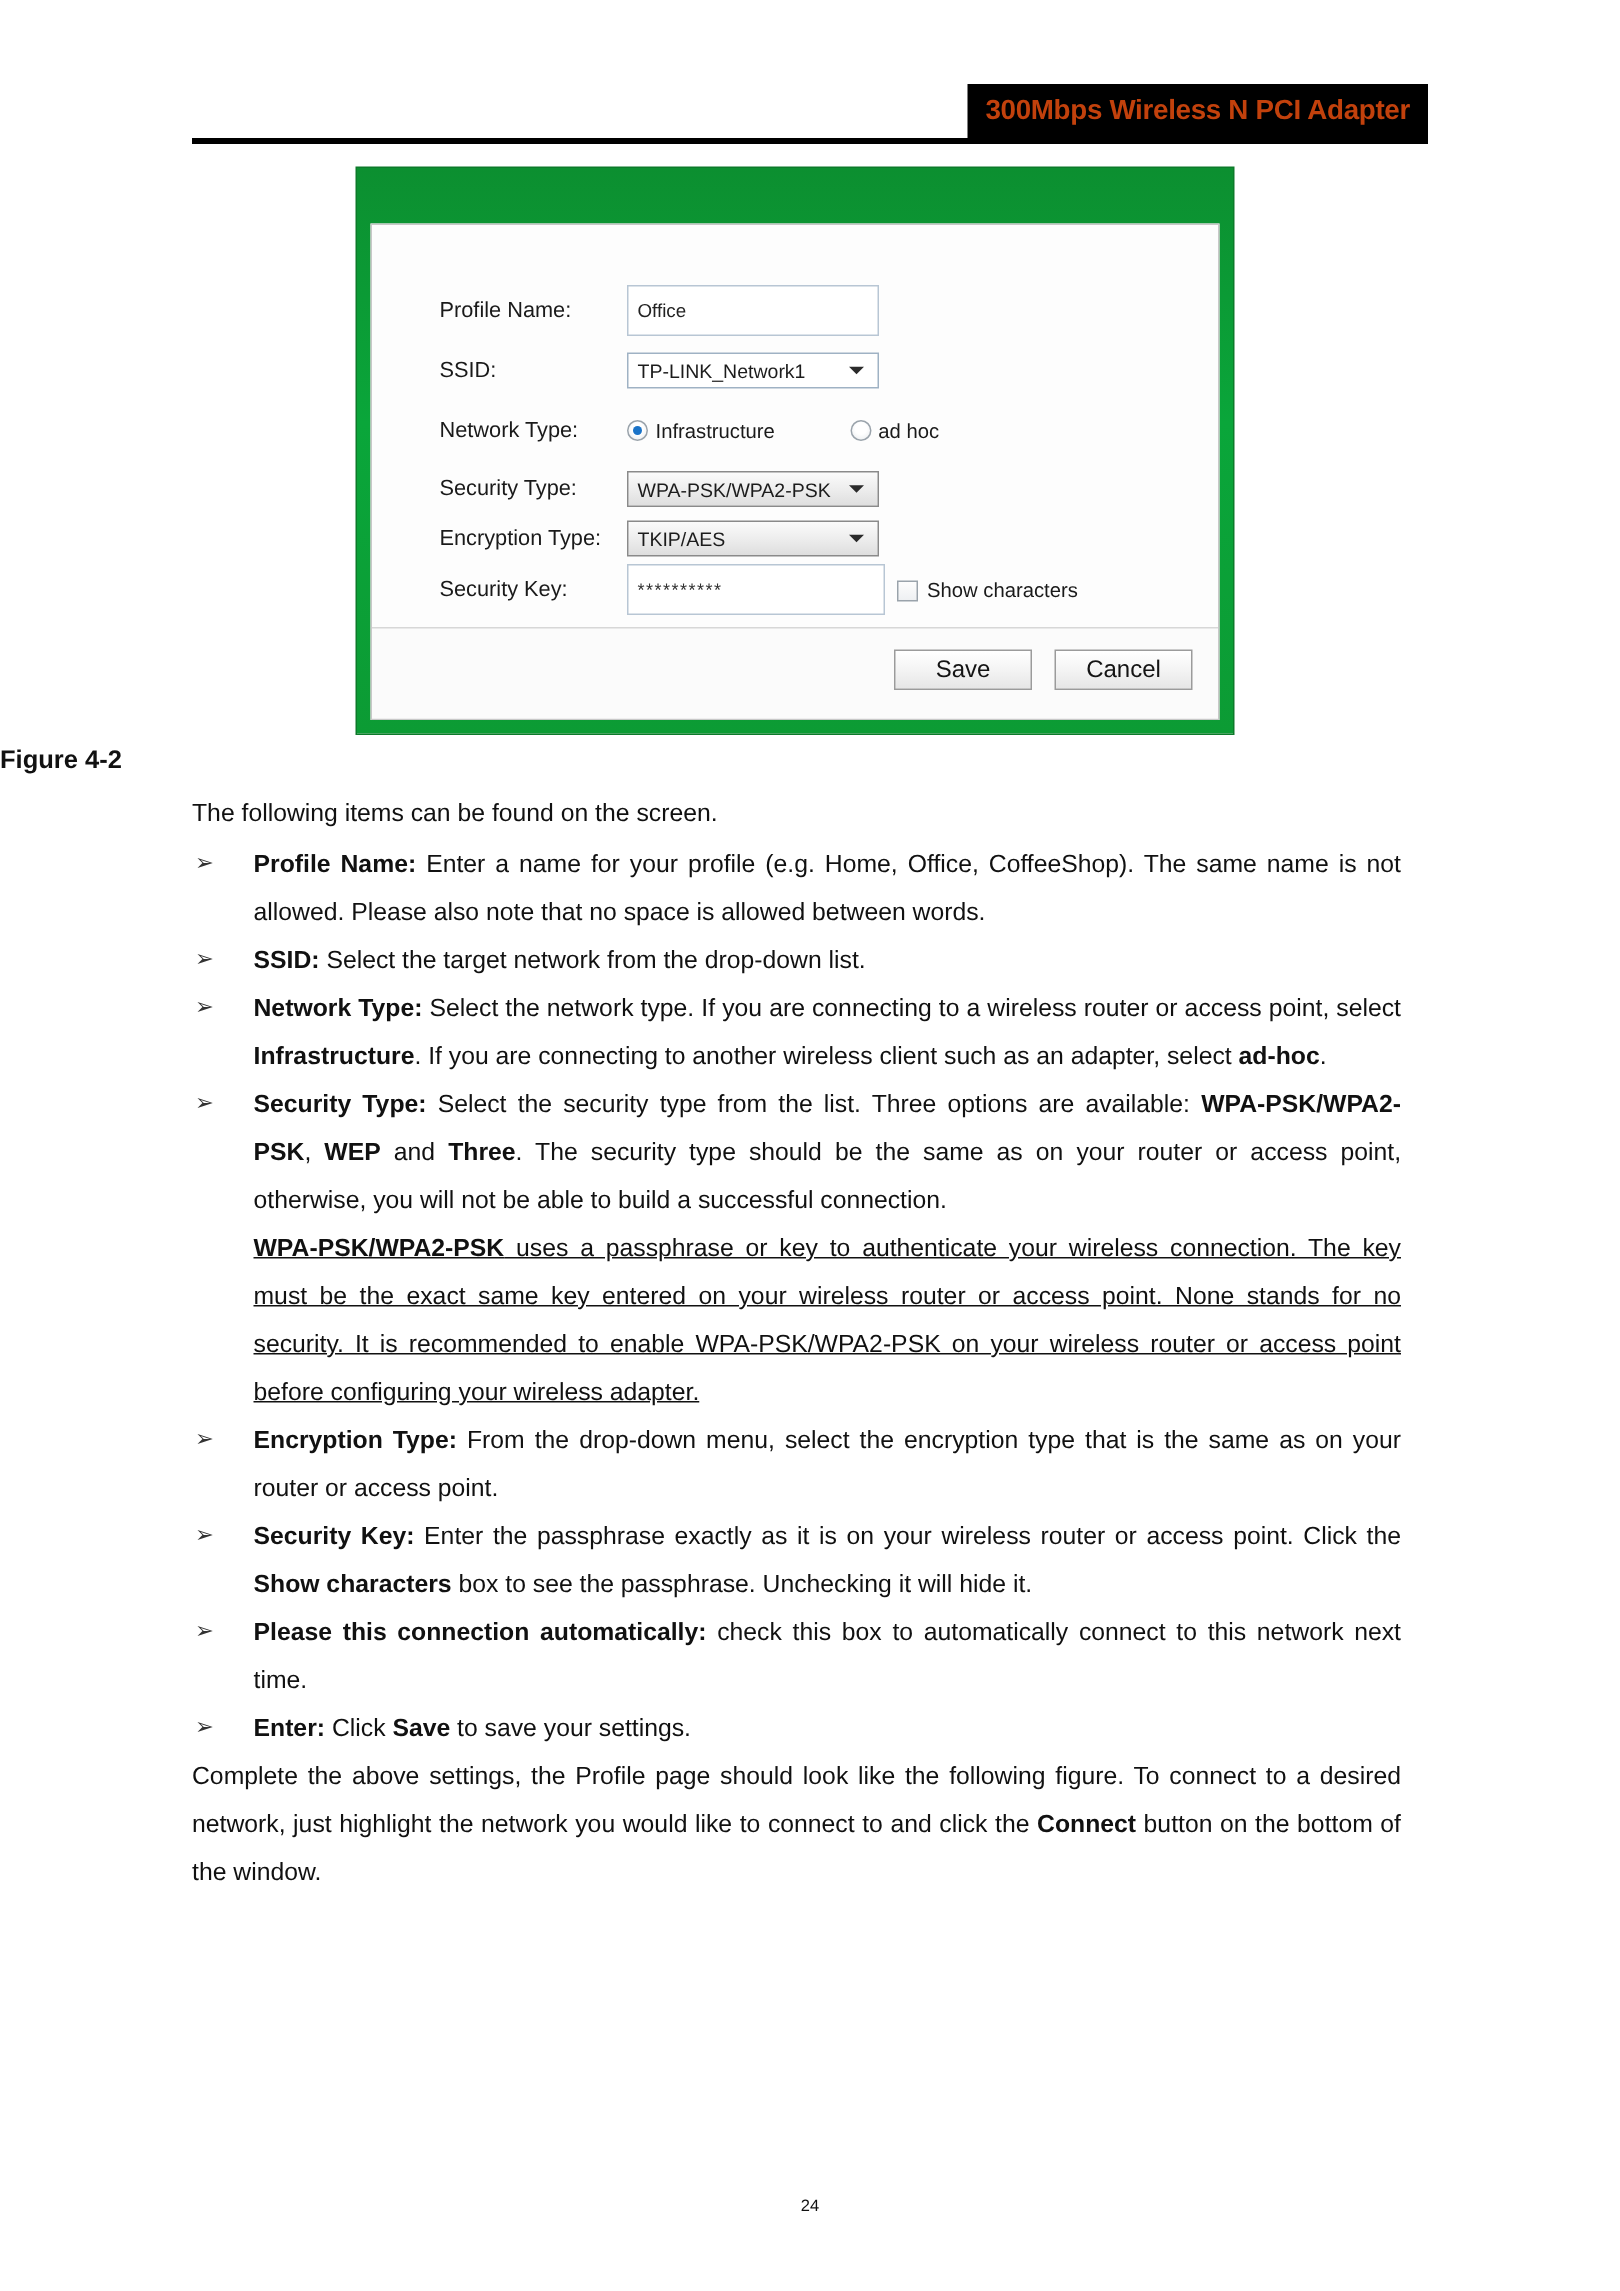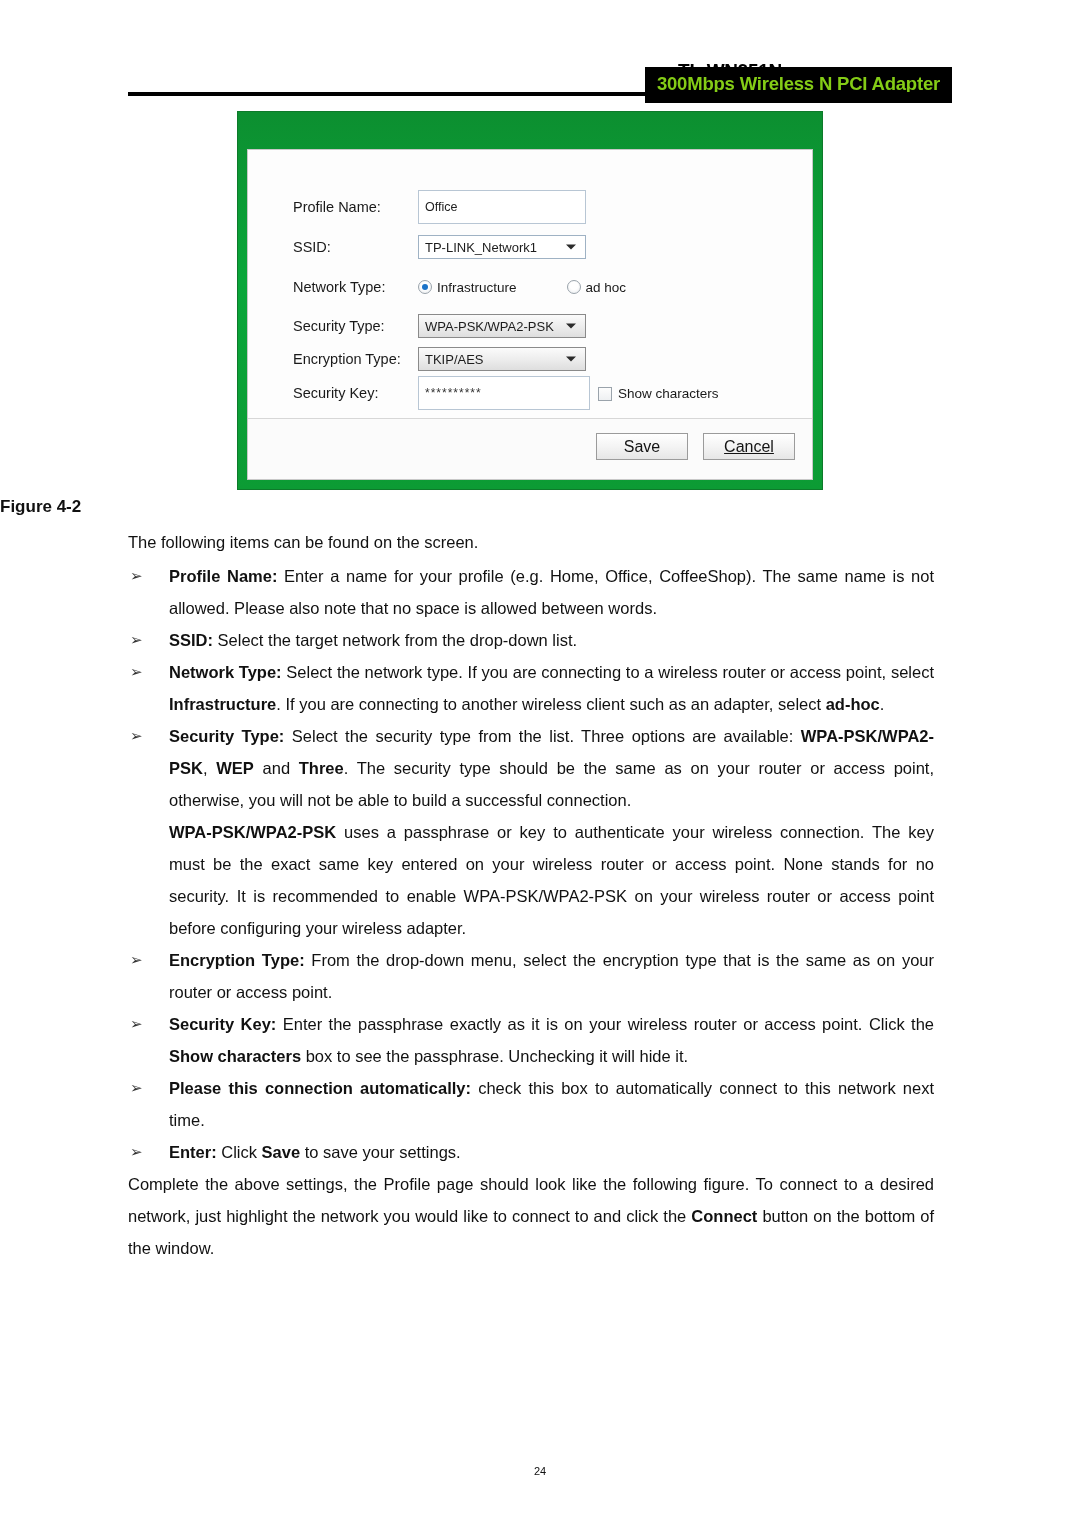--- a/index.html
+++ b/index.html
@@ -30,23 +30,23 @@
     top: 4px;
     font-size: 19px;
     font-weight: bold;
     letter-spacing: -0.3px;
     white-space: nowrap;
     color: #000;
   }
   .header-banner {
     position: absolute;
     right: 0;
-    top: 11px;
+    top: 0;
     background: #000000;
-    color: #84cc16;
+    color: #c2410c;
     font-size: 18.5px;
     font-weight: bold;
     letter-spacing: -0.2px;
     padding: 6px 12px 8px 12px;
     white-space: nowrap;
   }
   .header-rule {
     position: absolute;
     left: 128px;
     top: 92px;
@@ -214,21 +214,21 @@
     border: 1px solid #9b9b9b;
     background: linear-gradient(180deg, #ffffff 0%, #f4f4f4 50%, #e6e6e6 100%);
     font-size: 16px;
     color: #141414;
     display: flex;
     align-items: center;
     justify-content: center;
     font-family: "Liberation Sans", sans-serif;
   }
   .btn-save { right: 124px; }
-  .btn-cancel { right: 17px; text-decoration: underline; }
+  .btn-cancel { right: 17px; }
 
   
   .fig-caption {
     position: absolute;
     left: 0; right: 0;
     top: 497px;
     text-align: left;
     font-size: 17px;
     font-weight: bold;
     color: #111;
@@ -265,20 +265,21 @@
     line-height: 32px;
     color: #333;
   }
   .sub {
     padding-left: 41px;
     font-size: 16.5px;
     line-height: 32px;
     color: #111;
     text-align: justify;
     margin: 0;
+    text-decoration: underline;
   }
   b { font-weight: bold; }
 
   .page-number {
     position: absolute;
     left: 0; right: 0;
     top: 1465px;
     text-align: center;
     font-size: 11px;
     color: #111;

